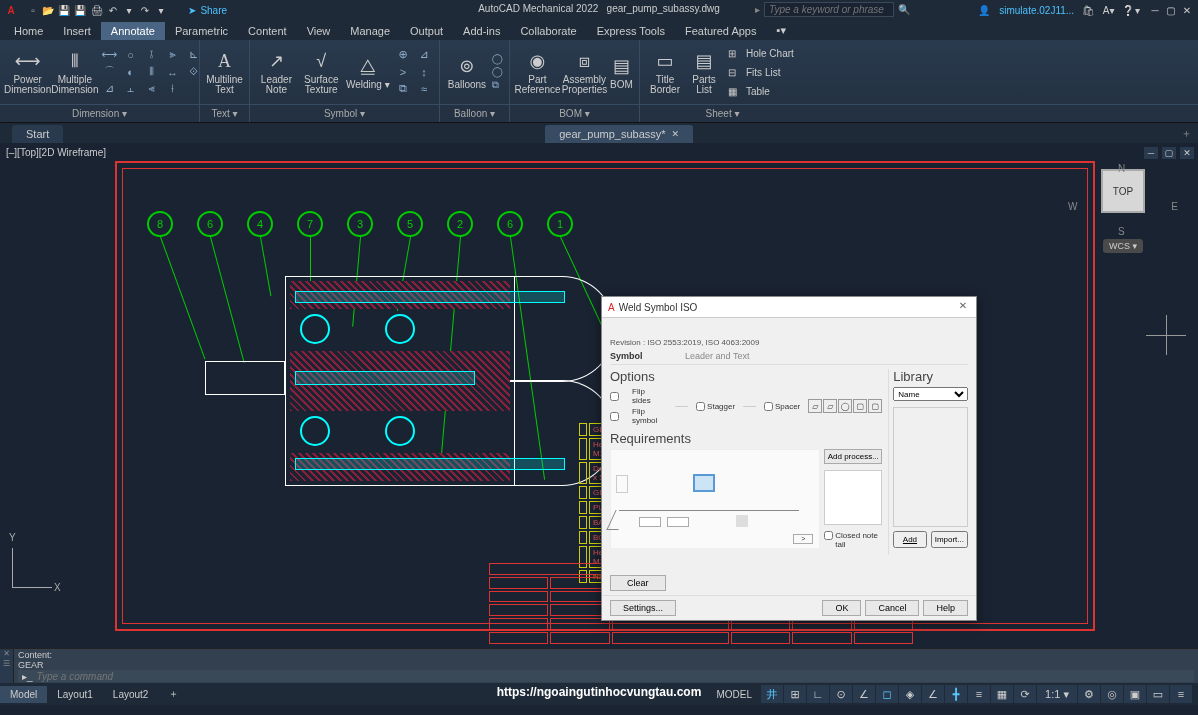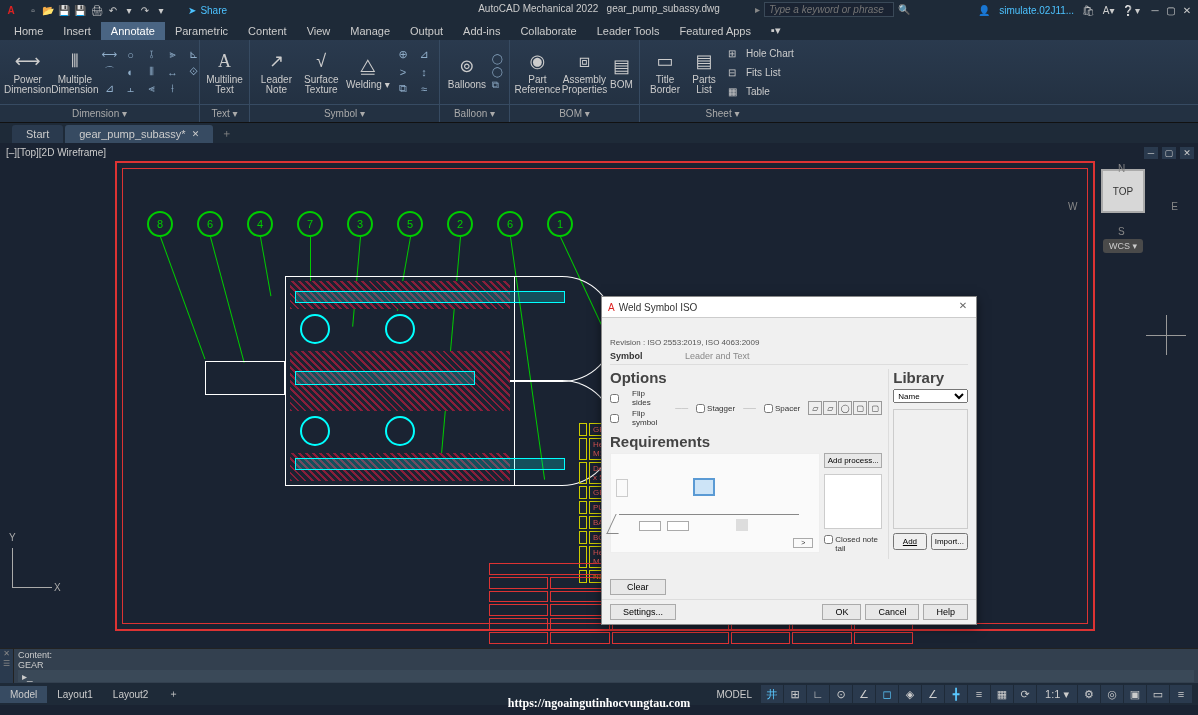--- a/index.html
+++ b/index.html
@@ -34,21 +34,21 @@
 .ribbon-small-grid span { width: 18px; height: 15px; display: inline-flex; align-items: center; justify-content: center; font-size: 11px; cursor: pointer; color: #8fadc9; }
 .ribbon-list { display: flex; flex-direction: column; padding: 2px 6px; justify-content: center; gap: 2px; }
 .ribbon-list .row { display: flex; align-items: center; gap: 4px; cursor: pointer; height: 17px; }
 .ribbon-list .row .icon { width: 14px; font-size: 10px; }
 
 
 .ribbon-titles { height: 18px; background: #233142; display: flex; color: #aaa; font-size: 10px; border-bottom: 1px solid #111; }
 .ribbon-titles .pt { border-right: 1px solid #374b62; display: flex; align-items: center; justify-content: center; padding: 0 4px; }
 
 
-.doc-tabs { height: 20px; background: #1e2a38; display: flex; align-items: flex-end; font-size: 11px; padding-left: 12px; }
+.doc-tabs { height: 20px; background: #1e2a38; display: flex; align-items: flex-end; font-size: 11px; padding-left: 12px; justify-content: space-between; }
 .doc-tabs .dtab { background: #2a3a4e; color: #ccc; padding: 3px 14px; margin-right: 2px; cursor: pointer; border-radius: 3px 3px 0 0; display: flex; align-items: center; gap: 6px; }
 .doc-tabs .dtab.active { background: #374b62; }
 .doc-tabs .plus { color: #888; padding: 2px 6px; cursor: pointer; }
 
 
 .viewport { position: relative; height: 505px; background: #1a2332; overflow: hidden; }
 .vp-corner { position: absolute; top: 4px; left: 6px; color: #ccc; font-size: 10px; }
 .vp-ctrl { position: absolute; top: 4px; right: 4px; display: flex; gap: 4px; }
 .vp-ctrl span { width: 14px; height: 12px; background: #2a3a4e; color: #ccc; font-size: 9px; display: flex; align-items: center; justify-content: center; cursor: pointer; }
 
@@ -90,21 +90,21 @@
 .crosshair::after { top: 0; bottom: 0; left: 50%; width: 1px; }
 
 
 .dialog { position: absolute; left: 601px; top: 153px; width: 376px; background: #f0f0f0; border: 1px solid #888; font-size: 10px; color: #333; z-index: 50; box-shadow: 0 3px 10px rgba(0,0,0,.5); }
 .dialog .dlg-title { background: #fff; border-bottom: 1px solid #ccc; padding: 3px 6px; display: flex; justify-content: space-between; align-items: center; font-size: 10px; }
 .dialog .dlg-close { width: 14px; height: 14px; text-align: center; cursor: pointer; color: #666; }
 .dialog .dlg-body { padding: 20px 8px; font-size: 9px; }
 .dialog .revision { color: #555; font-size: 8px; margin-bottom: 4px; }
 .dialog .tabs { font-weight: 500; border-bottom: 1px solid #ddd; padding-bottom: 3px; margin-bottom: 4px; font-size: 9px; }
 .dialog fieldset { border: none; margin-bottom: 6px; }
-.dialog .sect-h { font-size: 15px; color: #444; margin-bottom: 3px; font-weight: 700; }
+.dialog .sect-h { font-size: 13px; color: #444; margin-bottom: 3px; font-weight: 400; }
 .dialog .opt-row { display: flex; align-items: center; gap: 8px; }
 .dialog .opt-col { display: flex; flex-direction: column; gap: 2px; margin-right: 10px; }
 .dialog .opt-col label { display: flex; align-items: center; gap: 13px; font-size: 8px; }
 .dialog .opt-col input[type=checkbox] { width: 9px; height: 9px; }
 .dialog .ident-btns { margin-left: auto; display: flex; gap: 1px; }
 .dialog .ident-btns span { width: 14px; height: 14px; border: 1px solid #999; display: inline-flex; align-items: center; justify-content: center; font-size: 8px; cursor: pointer; background: #eee; }
 .dialog .req-area { position: relative; height: 100px; border: none; display: flex; gap: 4px; }
 .dialog .weld-preview { flex: 1; position: relative; border: 1px solid #eee; background: #fafafa; }
 .dialog .weld-preview .wline { position: absolute; background: #888; height: 1px; }
 .dialog .weld-preview .wbox { position: absolute; width: 22px; height: 10px; border: 1px solid #aaa; background: #fff; }
@@ -131,21 +131,21 @@
 
 .statusbar { height: 22px; background: #1e2a38; display: flex; align-items: center; color: #ccc; font-size: 10px; }
 .statusbar .stab { padding: 3px 10px; cursor: pointer; }
 .statusbar .stab.active { background: #374b62; }
 .statusbar .right { margin-left: auto; display: flex; align-items: center; gap: 1px; padding-right: 6px; }
 .statusbar .right .sb { width: 22px; height: 18px; display: inline-flex; align-items: center; justify-content: center; font-size: 11px; cursor: pointer; background: #2a3a4e; }
 .statusbar .right .sb.on { color: #5ac8ff; }
 .statusbar .model-lbl { padding: 3px 8px; margin-left: 4px; }
 
 
-.watermark { position: absolute; left: 50%; transform: translateX(-50%); bottom: 4px; color: #fff; font-size: 12px; font-weight: bold; z-index: 100; pointer-events: none; font-family: Liberation Serif, serif; }
+.watermark { position: absolute; left: 50%; transform: translateX(-50%); bottom: 16px; color: #fff; font-size: 12px; font-weight: bold; z-index: 100; pointer-events: none; }
 </style>
 </head>
 <body>
 
 <div class="titlebar">
   <div class="qat">
     <span class="app-logo">A</span>
     <span>▫</span>
     <span>📂</span>
     <span>💾</span>
@@ -187,21 +187,21 @@
   <div class="tab">Home</div>
   <div class="tab">Insert</div>
   <div class="tab active">Annotate</div>
   <div class="tab">Parametric</div>
   <div class="tab">Content</div>
   <div class="tab">View</div>
   <div class="tab">Manage</div>
   <div class="tab">Output</div>
   <div class="tab">Add-ins</div>
   <div class="tab">Collaborate</div>
-  <div class="tab">Leader Tools</div>
+  <div class="tab">Express Tools</div>
   <div class="tab">Featured Apps</div>
   <div class="tab">▪▾</div>
 </div>
 
 <div class="ribbon">
   <div class="ribbon-group" style="width:200px;">
     <div class="tools">
       <div class="ribbon-big">
         <span class="icon">⟷</span>
         <span style="white-space:pre-line;">Power
@@ -623,20 +623,21 @@
     <span>✕</span>
     <span>☰</span>
   </div>
   <div class="cmds">
     <div class="history">
       <div>Content:</div>
       <div>GEAR</div>
     </div>
     <div class="prompt">
       <span>▸_</span>
+      <input placeholder="Type a command" style="">
     </div>
   </div>
 </div>
 
 <div class="statusbar">
   <div class="stab active">Model</div>
   <div class="stab">Layout1</div>
   <div class="stab">Layout2</div>
   <div class="stab">＋</div>
   <div class="right">

